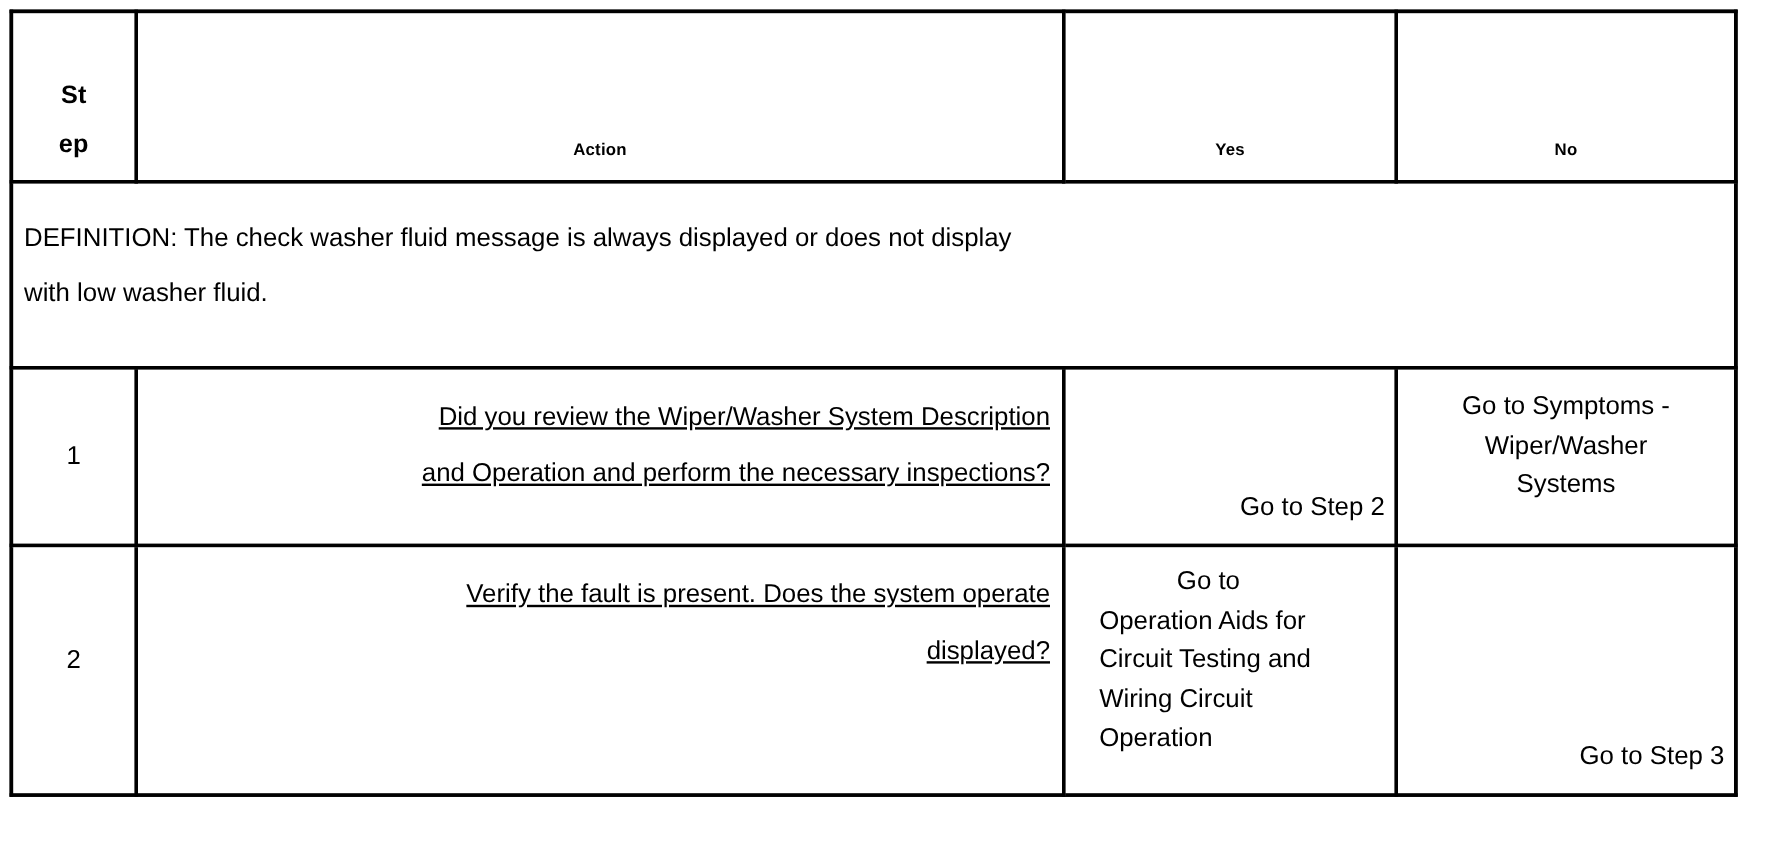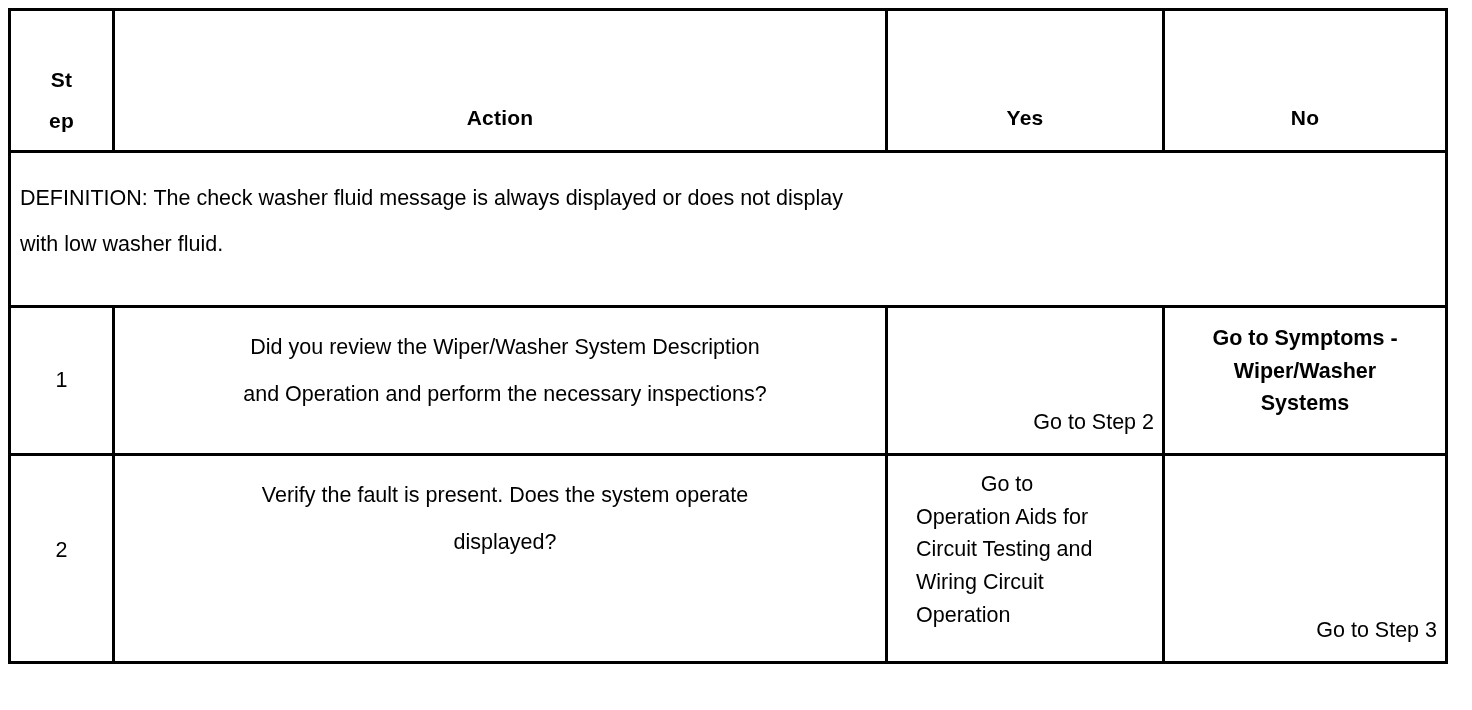--- a/index.html
+++ b/index.html
@@ -52,21 +52,21 @@
     position: relative;
     height: 100%;
   }
   .hdr-inner {
     position: absolute;
     left: 0;
     right: 0;
     bottom: 12px;
     text-align: center;
     font-weight: bold;
-    font-size: 21px;
+    font-size: 14px;
     line-height: 1.9;
     letter-spacing: 0.2px;
   }
   .hdr-inner.step-hdr {
     bottom: 8px;
     font-size: 21px;
     line-height: 1.95;
   }
   .hdr-inner.step-hdr span { display: block; }
 
@@ -95,40 +95,41 @@
     left: 0;
     right: 0;
   }
   .step-row-1 .step-num .num { top: 60px; }
   .step-row-2 .step-num .num { top: 82px; }
 
   .action-cell {
     padding: 16px 10px 0 20px;
     font-size: 21.5px;
     line-height: 2.2;
-    text-align: center;
+    text-align: right;
+    text-decoration: underline;
   }
   .action-cell .ln { display: block; white-space: pre; }
 
   .branch-cell {
     position: relative;
     height: 100%;
     font-size: 21.5px;
     line-height: 1.52;
   }
   .branch-inner {
     position: absolute;
     left: 8px;
     right: 8px;
   }
   .branch-inner .ln { display: block; white-space: pre; }
 
   
   .branch-bottom { bottom: 14px; text-align: right; }
-  .branch-top    { top: 14px;    text-align: center; font-weight: bold; }
+  .branch-top    { top: 14px;    text-align: center; }
   .branch-top-left { top: 12px; text-align: left; padding-left: 20px; }
   .branch-top-left .ln.centered { text-align: center; padding-right: 56px; }
 </style>
 </head>
 <body>
 
 <div id="page">
 
   <table class="diag-table">
     <colgroup>

